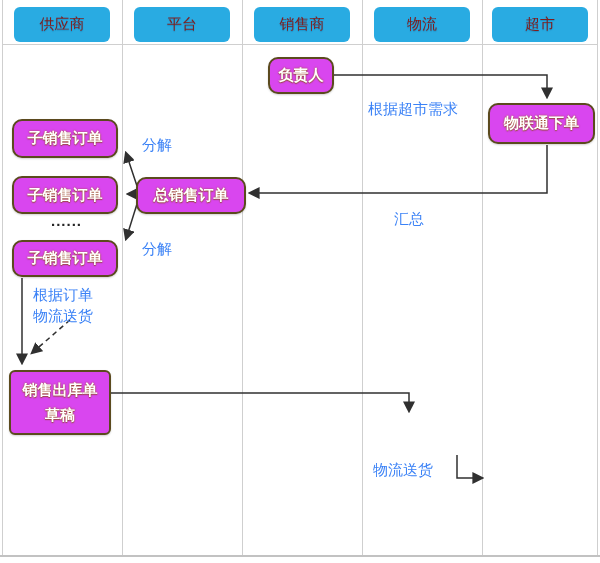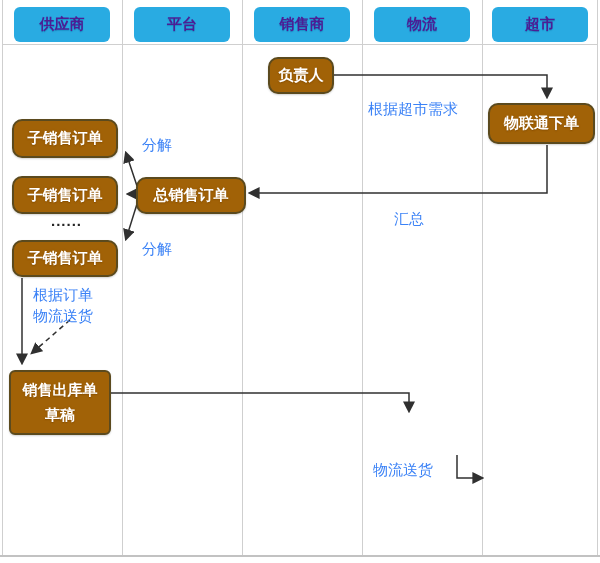--- a/index.html
+++ b/index.html
@@ -13,29 +13,29 @@
   }
   
   .vline { position: absolute; top: 0; width: 1px; height: 556px; background: #cfcfcf; }
   .hline { position: absolute; height: 1px; background: #cfcfcf; }
   .bottom-border { position: absolute; left: 0; top: 555px; width: 600px; height: 2px; background: #c2c2c2; }
 
   
   .lane-header {
     position: absolute; top: 7px; height: 35px; width: 96px;
     background: #29ABE2; border-radius: 6px;
-    color: #4c1d95; font-weight: bold; font-size: 15px;
+    color: #7f1d1d; font-weight: normal; font-size: 15px;
     display: flex; align-items: center; justify-content: center;
     text-shadow: 0 1px 1px rgba(0,90,140,.35);
   }
 
   
   .node {
     position: absolute;
-    background: #a16207;
+    background: #d946ef;
     border: 2px solid #5B4A1E;
     border-radius: 10px;
     box-sizing: border-box;
     color: #ffffff; font-weight: bold; font-size: 15px;
     display: flex; flex-direction: column; align-items: center; justify-content: center;
     text-align: right; line-height: 1.65;
     text-shadow: 0 0 2px rgba(150,85,0,.9), 0 1px 1px rgba(120,70,0,.6);
     box-shadow: 0 1px 2px rgba(0,0,0,.18);
   }
 

